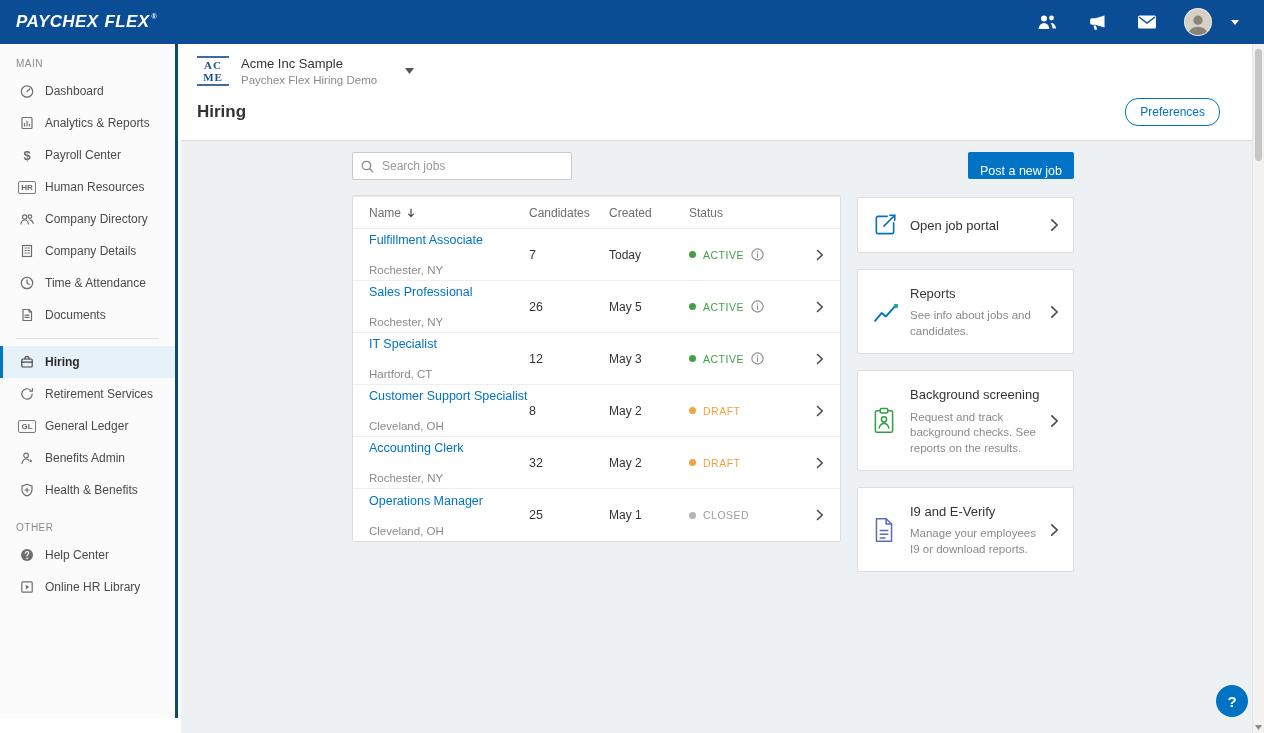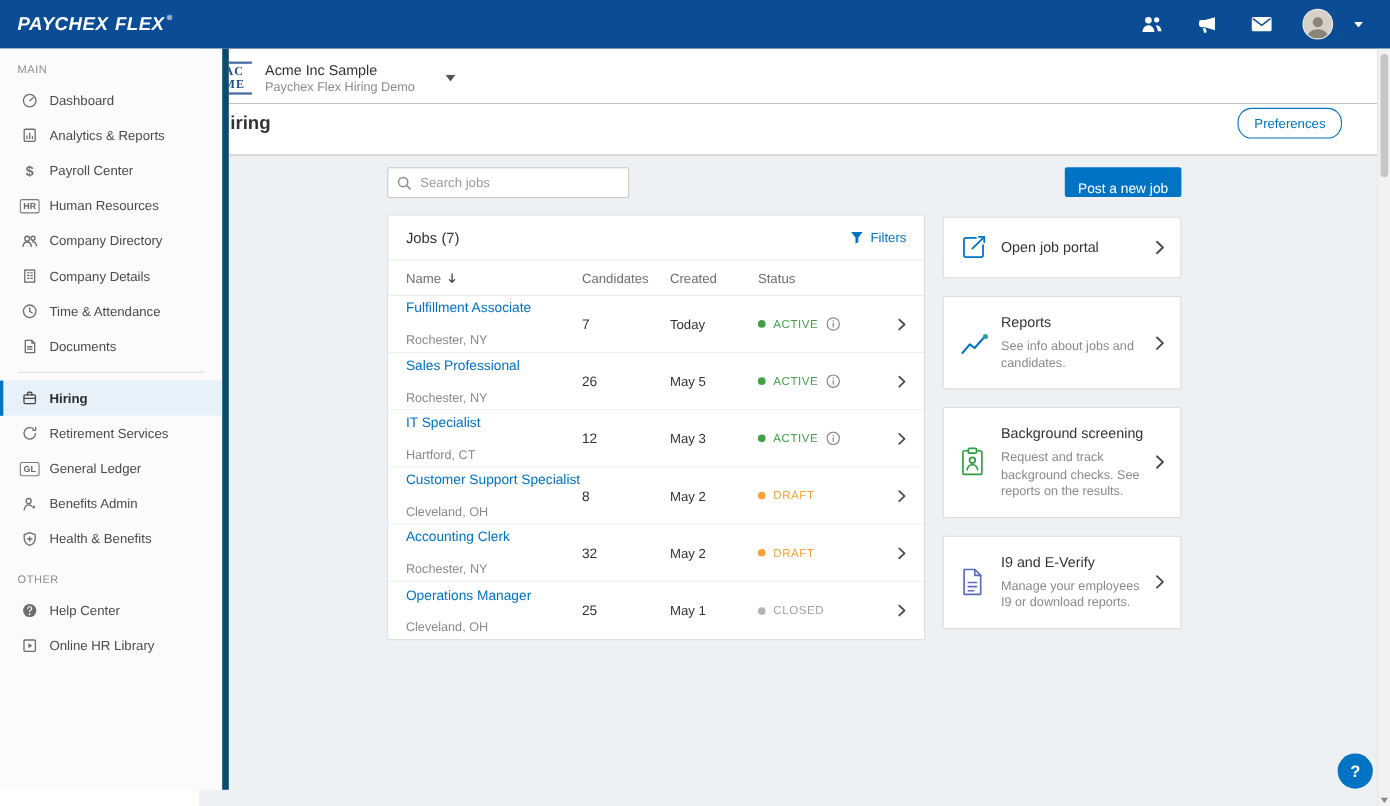--- a/index.html
+++ b/index.html
@@ -17,34 +17,34 @@
   .brand { color:#fff; font-style:italic; font-weight:bold; font-size:17px; letter-spacing:.4px; display:flex; align-items:flex-start; }
   .brand .p2 { margin-left:6px; }
   .brand .reg { font-size:7px; font-style:normal; margin-top:1px; margin-left:2px; }
   .tb-icons { display:flex; align-items:center; gap:24px; }
   .tb-btn { width:26px; height:26px; display:flex; align-items:center; justify-content:center; cursor:pointer; }
   .avatar { width:28px; height:28px; border-radius:50%; background:#d6d0c6; overflow:hidden; display:flex; align-items:flex-end; justify-content:center; border:1px solid rgba(255,255,255,.6); }
   .tb-caret { margin-left:-14px; }
 
   
   .sidebar {
-    position:absolute; top:44px; left:0; bottom:15px; width:208px; background:#fbfbfb;
-    border-right:6px solid #0c4a6e; padding-top:6px; overflow:hidden; z-index:4;
+    position:absolute; top:44px; left:0; bottom:15px; width:178px; background:#fbfbfb;
+    border-right:3px solid #0c4a6e; padding-top:6px; overflow:hidden; z-index:4;
   }
   .side-label { font-size:10px; color:#8a8a8a; padding:8px 16px 6px; letter-spacing:.5px; }
   .side-item { display:flex; align-items:center; height:32px; padding:0 14px; font-size:12px; color:#4a4a4a; cursor:pointer; border-left:3px solid transparent; }
   .side-item .icon { width:20px; min-width:20px; display:flex; align-items:center; justify-content:center; margin-right:8px; color:#6e6e6e; }
   .side-item.active { background:#e7f1fa; border-left-color:#0073c4; color:#2b2b2b; font-weight:bold; }
   .side-divider { height:1px; background:#e0e0e0; margin:7px 16px; }
   .badge-icon { font-size:8px; font-weight:bold; color:#666; border:1px solid #7a7a7a; border-radius:2px; padding:0 2px; line-height:11px; }
   .glyph-icon { font-size:13px; color:#666; font-weight:bold; line-height:1; }
 
   
   .main { position:absolute; top:44px; left:181px; right:0; bottom:0; background:#eef1f4; overflow:hidden; }
-  .main-head { background:#000000; border-bottom:1px solid #dcdcdc; }
+  .main-head { background:#0369a1; border-bottom:1px solid #dcdcdc; }
   .company-row { display:flex; align-items:center; padding:12px 16px 8px; background:#fff; }
   .acme-box { width:32px; text-align:center; border-top:2px solid #44699f; border-bottom:2px solid #44699f; padding:1px 0; margin-right:12px; cursor:pointer; }
   .acme-box div { font-family:"Liberation Serif","DejaVu Serif",serif; font-weight:bold; font-size:11px; line-height:12px; color:#1f4e8c; letter-spacing:1px; }
   .company-name { font-size:13px; color:#333; }
   .company-sub { font-size:11.5px; color:#8a8a8a; margin-top:3px; }
   .company-caret { margin-left:28px; cursor:pointer; display:flex; align-items:center; }
   .title-row { display:flex; align-items:center; justify-content:space-between; padding:4px 16px 14px; background:#fff; }
   .page-title { font-size:17px; font-weight:bold; color:#333; }
   .pref-btn { font-size:12px; color:#0073c4; background:#fff; border:1px solid #0073c4; border-radius:13px; padding:6px 14px; cursor:pointer; margin-right:28px; font-family:inherit; }
 
@@ -304,31 +304,20 @@
       <svg width="13" height="13" viewBox="0 0 13 13" fill="none" stroke="#8a8a8a" stroke-width="1.3" stroke-linecap="round">
           <circle cx="5.5" cy="5.5" r="4.2"></circle>
           <path d="M8.7 8.7l3 3"></path>
         </svg>
     </span>
     <input type="text" placeholder="Search jobs" style="">
   </div>
   <button class="post-btn">Post a new job</button>
 
   <section class="jobs-card">
-    <div class="jobs-head">
-      <span class="jobs-title">Jobs (7)</span>
-      <span class="filters">
-        <span style="display:flex;">
-          <svg width="12" height="12" viewBox="0 0 12 12">
-              <path d="M.8.8h10.4L7.3 5.8v4.4L4.7 11.4V5.8z" fill="#0073c4"></path>
-            </svg>
-        </span>
-        <span>Filters</span>
-      </span>
-    </div>
     <div class="thead">
       <span class="col-name">
         <span>Name</span>
         <span style="display:flex;">
           <svg width="8" height="10" viewBox="0 0 8 10" fill="none" stroke="#444" stroke-width="1.2" stroke-linecap="round" stroke-linejoin="round">
               <path d="M4 1v7.3M1.6 6.2L4 8.6l2.4-2.4"></path>
             </svg>
         </span>
       </span>
       <span class="col-cand">Candidates</span>

